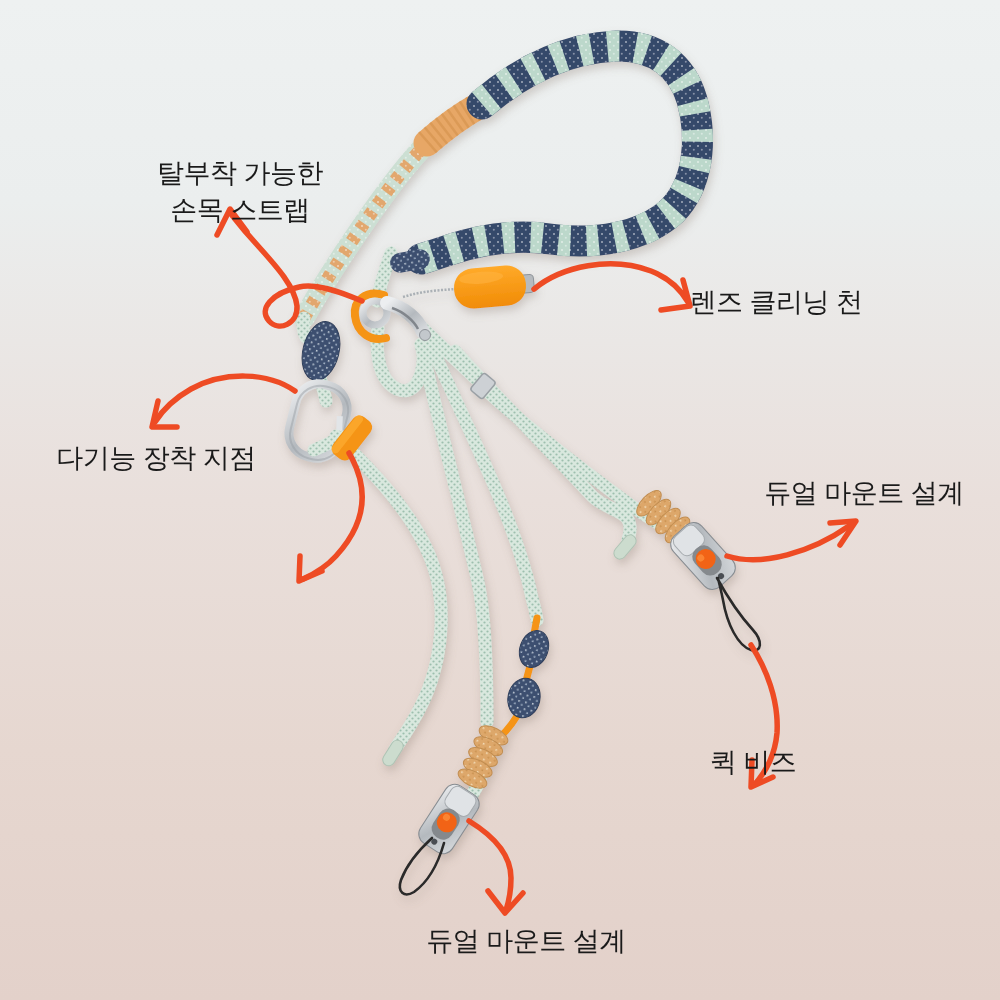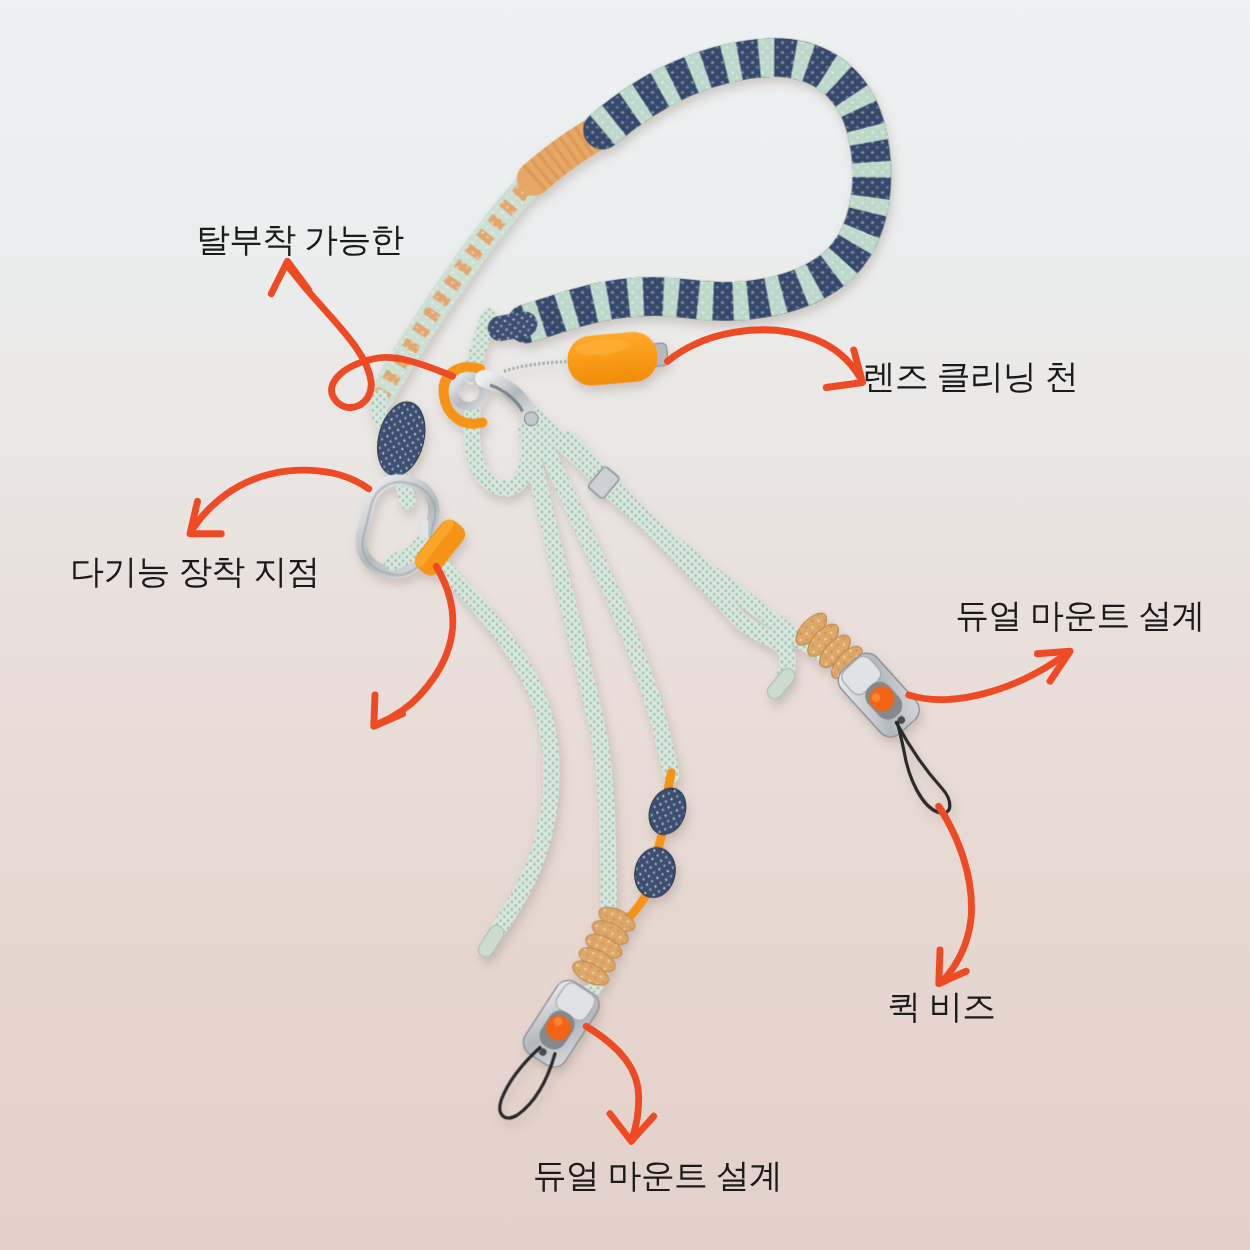--- a/index.html
+++ b/index.html
@@ -219,19 +219,20 @@
       </g>
       <g>
         <path class="arrow" d="M 469,821 C 497,838 511,856 511,878 C 511,891 509,901 506,910"></path>
         <path class="arrow" d="M 488,891 L 505,913 L 523,893"></path>
       </g>
     </g>
   </svg>
 
   <div class="label" style="left:240px;top:168px;margin-top:24px;">
     <span>탈부착 가능한</span><br>
+    <span>손목 스트랩</span>
   </div>
   <div class="label" style="left:776px;top:302px;">렌즈 클리닝 천</div>
   <div class="label" style="left:156px;top:458px;text-align:right;">다기능 장착 지점</div>
   <div class="label" style="left:864px;top:493px;">듀얼 마운트 설계</div>
-  <div class="label" style="left:753px;top:806px;">퀵 비즈</div>
+  <div class="label" style="left:753px;top:762px;">퀵 비즈</div>
   <div class="label" style="left:526px;top:941px;">듀얼 마운트 설계</div>
 </div>
 
 </body></html>

